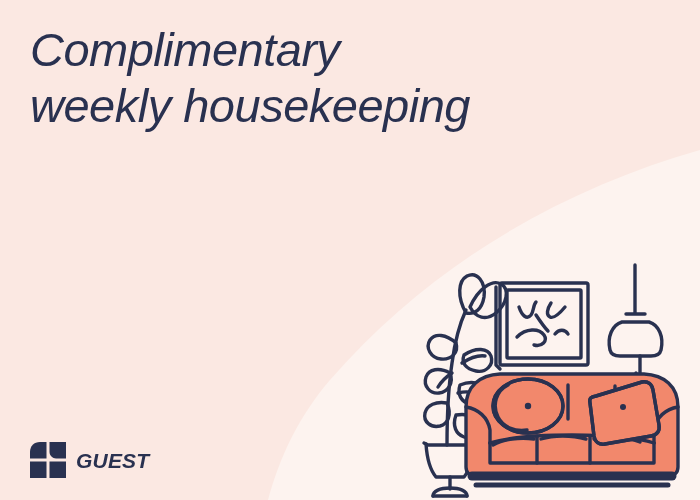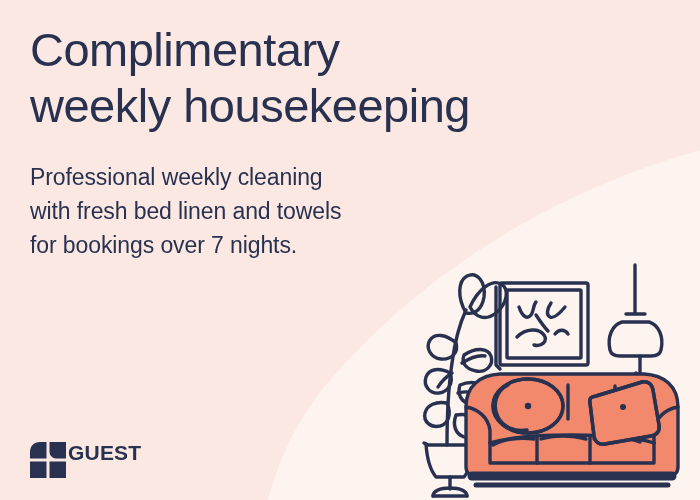--- a/index.html
+++ b/index.html
@@ -18,21 +18,21 @@
   
   #bg-sweep {
     position:absolute;
     inset:0;
     width:700px; height:500px;
     z-index:0;
   }
   #content {
     position:relative;
     z-index:3;
-    width:100%; height:100%;
+    width:100%; height:100%;font-style:italic;
   }
   
   #headline {
     position:absolute;
     left:30px; top:22px;
     width:620px;
     color:#293150;
     font-size:47px;
     line-height:56px;
     font-weight:400;
@@ -48,21 +48,22 @@
     line-height:34px;
     font-weight:400;
     letter-spacing:-0.1px;
     white-space:pre-line;
   }
   
   #logo {
     position:absolute;
     left:30px; bottom:22px;
     display:flex;
-    gap:2px;
+    align-items:center;
+    gap:10px;
   }
   #logo-mark { display:block; }
   #logo-word {
     display:flex;
     flex-direction:column;
     color:#293150;
     font-size:21px;
     font-weight:bold;
     line-height:21px;
     letter-spacing:0.2px;
@@ -178,23 +179,20 @@
       </g>
 
     </g>
   </svg>
 
   <div id="content">
 
     <h1 id="headline">Complimentary
 weekly housekeeping</h1>
 
-    <p id="subcopy">Professional weekly cleaning
-with fresh bed linen and towels
-for bookings over 7 nights.</p>
 
     <div id="logo">
       <svg id="logo-mark" width="36" height="36" viewBox="0 0 36 36" aria-hidden="true">
 
         <path d="M16.5,16.5 L0,16.5 L0,10 C0,4 4,0 10,0 L16.5,0 Z" fill="#293150"></path>
 
         <path d="M19.5,0 L36,0 L36,16.5 L26,16.5 C22.5,16.5 19.5,13.5 19.5,10 Z" fill="#293150"></path>
 
         <rect x="0" y="19.5" width="16.5" height="16.5" fill="#293150"></rect>
 

